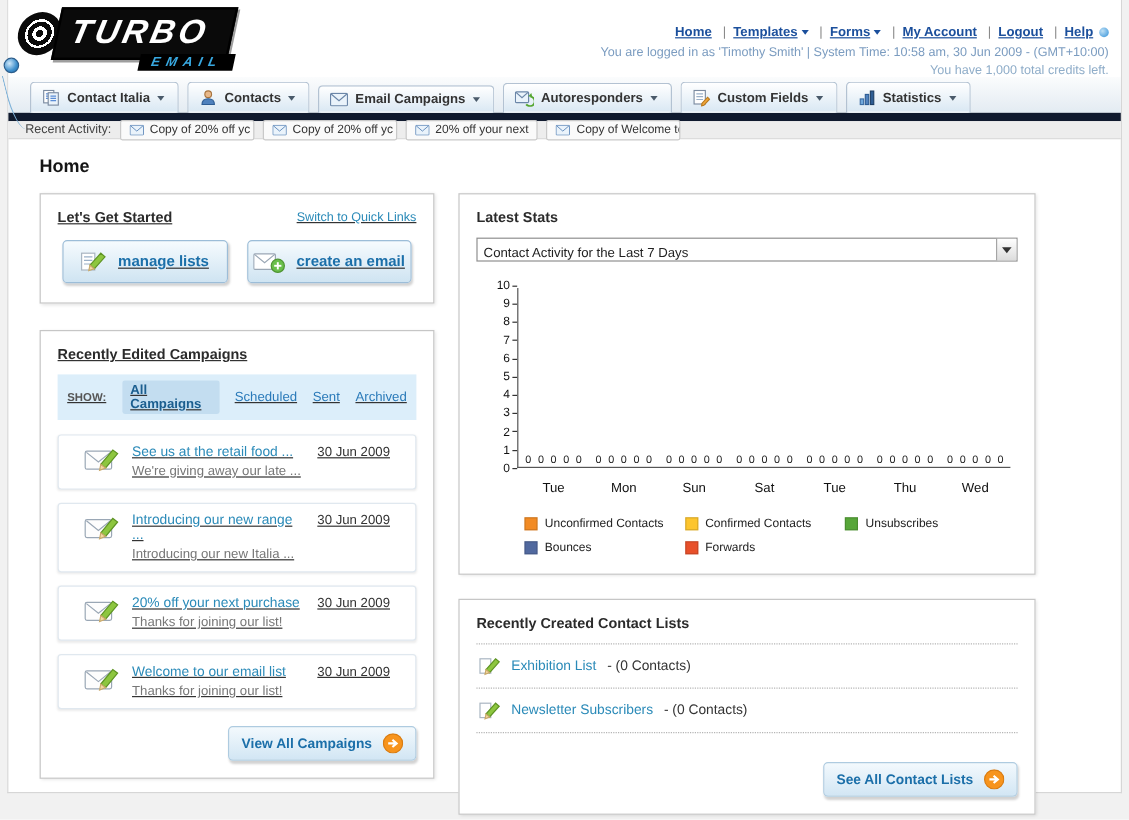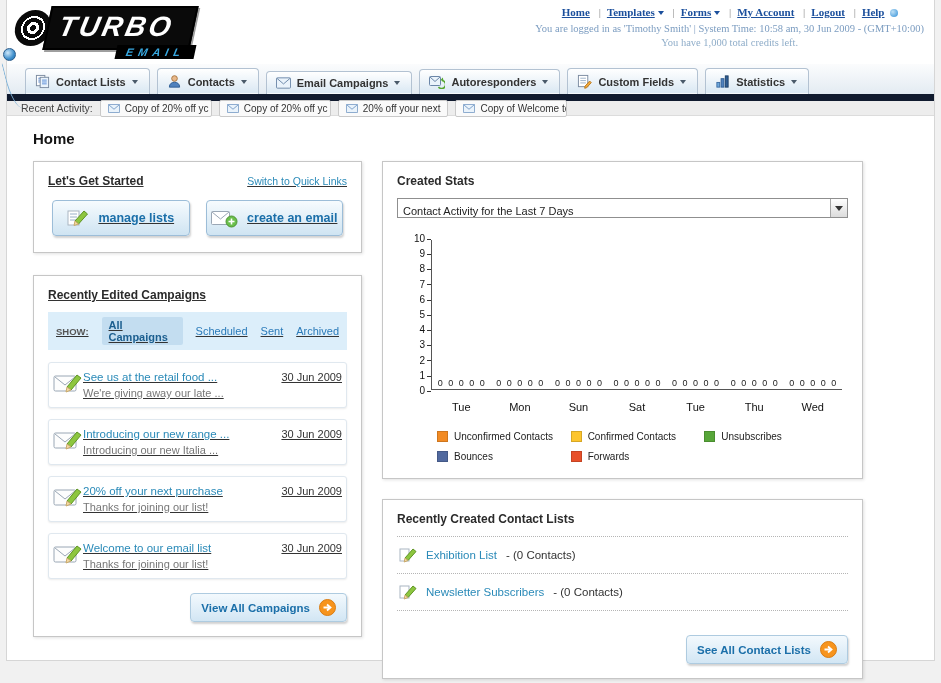--- a/index.html
+++ b/index.html
@@ -41,21 +41,21 @@
   .balloon {
     position: absolute; left: -4px; top: 48px; width: 13px; height: 13px; border-radius: 50%;
     background: radial-gradient(circle at 35% 35%, #cfe8fa, #3f8fcc 60%, #1d6fae);
     border: 1px solid #2b5d8c; z-index: 6;
   }
   .balloon-string {
     position: absolute; left: 0px; top: 61px; width: 14px; height: 48px;
     border-left: 1px solid #7fb2d8; border-radius: 0 0 0 70%;
     transform: rotate(-14deg); z-index: 6;
   }
-  .header-right { position: absolute; right: 10px; top: 6px; text-align: center; font-family: Liberation Serif, serif; }
+  .header-right { position: absolute; right: 10px; top: 21px; text-align: right; }
   .top-links { font-size: 11px; }
   .top-links .tl-item + .tl-item::before { content: "|"; color: #8a8a8a; margin: 0 6px; }
   .top-links a { color: #1b4f9c; text-decoration: underline; font-weight: bold; cursor: pointer; }
   .dd-caret {
     display: inline-block; width: 0; height: 0; margin-left: 3px;
     border-left: 3px solid transparent; border-right: 3px solid transparent;
     border-top: 4px solid #1b4f9c; vertical-align: middle;
   }
   .help-dot { display: inline-block; width: 8px; height: 8px; border-radius: 50%;
     background: radial-gradient(circle at 35% 35%, #bfe0f5, #2f8fd8); margin-left: 5px; vertical-align: middle; }
@@ -123,21 +123,21 @@
   }
   .show-label { color: #555; font-weight: bold; font-size: 9.5px; }
   .filter-tab { color: #2a7ab9; cursor: pointer; }
   .filter-tab.selected {
     background: #c3ddf0; color: #1b5e8f; font-weight: bold;
     padding: 2px 7px; border-radius: 2px;
   }
   .campaign-item {
     border: 1px solid #e0e8ef; border-radius: 3px; background: #fff;
     box-shadow: 0 1px 2px rgba(0,0,0,.08);
-    display: flex; padding: 8px 4px; margin-bottom: 11px; align-items: flex-start;
+    display: flex; gap: 10px; padding: 8px 21px; margin-bottom: 11px; align-items: flex-start;
   }
   .campaign-item .body { flex: 1; }
   .campaign-title { font-size: 11.5px; }
   .campaign-sub { color: #777; font-size: 11px; margin-top: 4px; }
   .campaign-date { font-size: 11px; color: #333; white-space: nowrap; text-align: right; }
   .panel-footer { text-align: right; margin-top: 14px; padding-bottom: 2px; }
   .sm-btn {
     display: inline-flex; align-items: center; gap: 9px;
     padding: 5px 10px; border: 1px solid #aecbe0; border-radius: 4px;
     background: linear-gradient(#f3f9fd, #d2e6f4);
@@ -218,21 +218,21 @@
             <rect x="1.5" y="1.5" width="9" height="11" fill="#fff" stroke="#7a8aa0"></rect>
             <line x1="3.5" y1="4.5" x2="8.5" y2="4.5" stroke="#5b8dd6"></line>
             <line x1="3.5" y1="6.5" x2="8.5" y2="6.5" stroke="#5b8dd6"></line>
             <line x1="3.5" y1="8.5" x2="8.5" y2="8.5" stroke="#5b8dd6"></line>
             <rect x="5.5" y="3.5" width="9" height="11" fill="#eaf3fb" stroke="#7a8aa0"></rect>
             <line x1="7.5" y1="6.5" x2="12.5" y2="6.5" stroke="#5b8dd6"></line>
             <line x1="7.5" y1="8.5" x2="12.5" y2="8.5" stroke="#5b8dd6"></line>
             <line x1="7.5" y1="10.5" x2="12.5" y2="10.5" stroke="#5b8dd6"></line>
           </svg>
         </span>
-      <span>Contact Lists</span>
+      <span>Contact Italia</span>
       <span class="caret"></span>
     </div>
     <div class="nav-tab">
       <span class="icon">
           <svg width="15" height="15" viewBox="0 0 16 16">
             <circle cx="8" cy="4.8" r="3" fill="#e8b88a" stroke="#a8743f"></circle>
             <path d="M2.5 14 C2.5 10.5 5 8.8 8 8.8 C11 8.8 13.5 10.5 13.5 14 Z" fill="#4f81bd" stroke="#2e5d94"></path>
           </svg>
         </span>
       <span>Contacts</span>
@@ -450,21 +450,21 @@
                     <path d="M4.5 8.5 H10 M8 5.5 L11.5 8.5 L8 11.5" fill="none" stroke="#fff" stroke-width="1.8"></path>
                   </svg>
                 </span>
             </span>
           </div>
         </div>
       </div>
 
       <div class="right-col">
         <div class="panel stats">
-          <div class="panel-title">Created Stats</div>
+          <div class="panel-title">Latest Stats</div>
           <div class="stats-select">
             <span>Contact Activity for the Last 7 Days</span>
             <span class="sel-btn">
                 <span class="sel-caret"></span>
               </span>
           </div>
 
           <div class="chart-wrap">
             <div class="chart-flex">
               <div class="y-axis">

